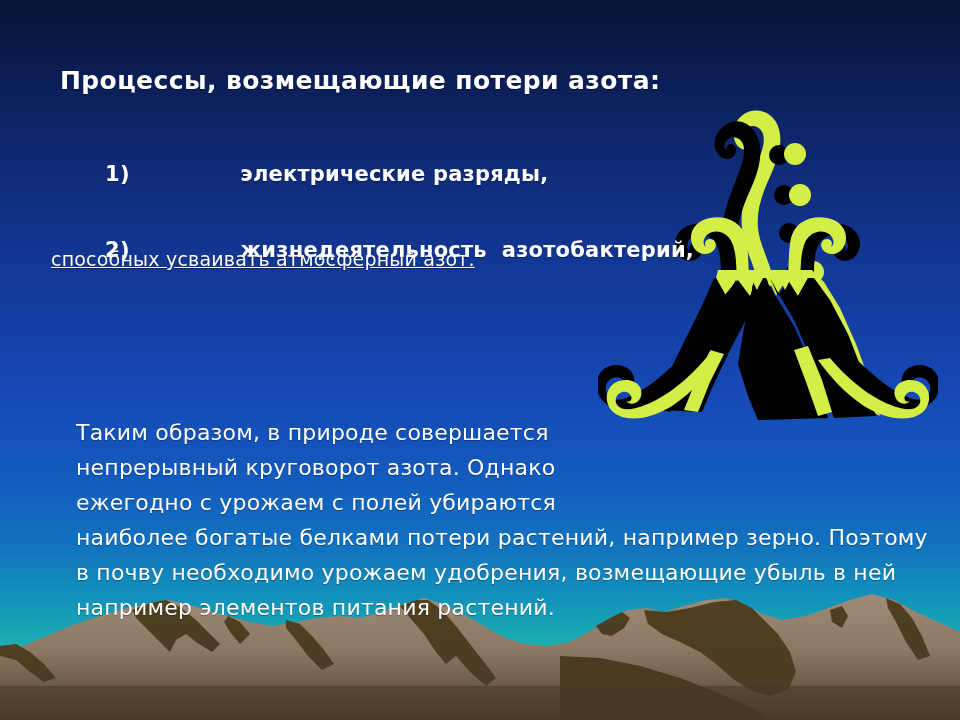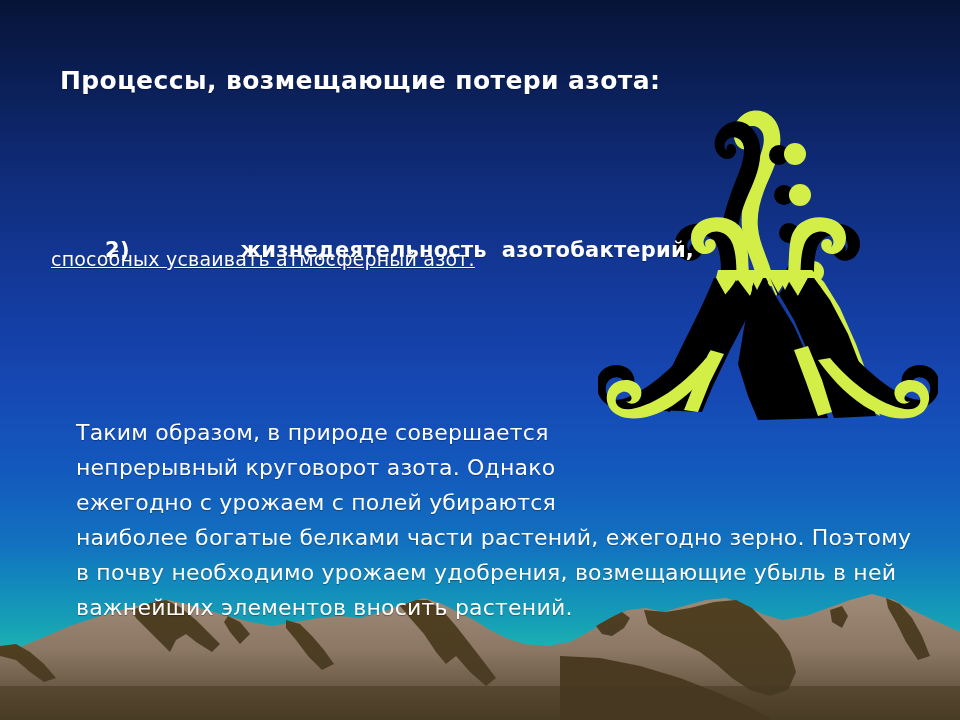--- a/index.html
+++ b/index.html
@@ -270,28 +270,31 @@
           C332,285 335,301 326,311 C314,323 288,320 266,306
           C246,293 230,274 220,260 Z"></path>
       </g>
     </svg>
   </div>
 
   <div class="text-layer">
 
     <div class="txt title">Процессы, возмещающие потери азота:</div>
 
+    <div class="txt item1">
+      <span>1)</span><span>		</span><span>электрические разряды,</span>
+    </div>
 
     <div class="txt item2">
       <span>2)</span><span>		</span><span>жизнедеятельность  азотобактерий,</span>
     </div>
 
     <div class="txt item2b">способных усваивать атмосферный азот.</div>
 
     <div class="txt para p1">Таким образом, в природе совершается</div>
     <div class="txt para p3">ежегодно с урожаем с полей убираются</div>
     <div class="txt para p2">непрерывный круговорот азота. Однако</div>
-    <div class="txt para p4">наиболее богатые белками части растений, ежегодно зерно. Поэтому</div>
+    <div class="txt para p4">наиболее богатые белками потери растений, например зерно. Поэтому</div>
     <div class="txt para p5">в почву необходимо урожаем удобрения, возмещающие убыль в ней</div>
-    <div class="txt para p6">важнейших элементов вносить растений.</div>
+    <div class="txt para p6">например элементов питания растений.</div>
 
   </div>
 </div>
 
 </body></html>

